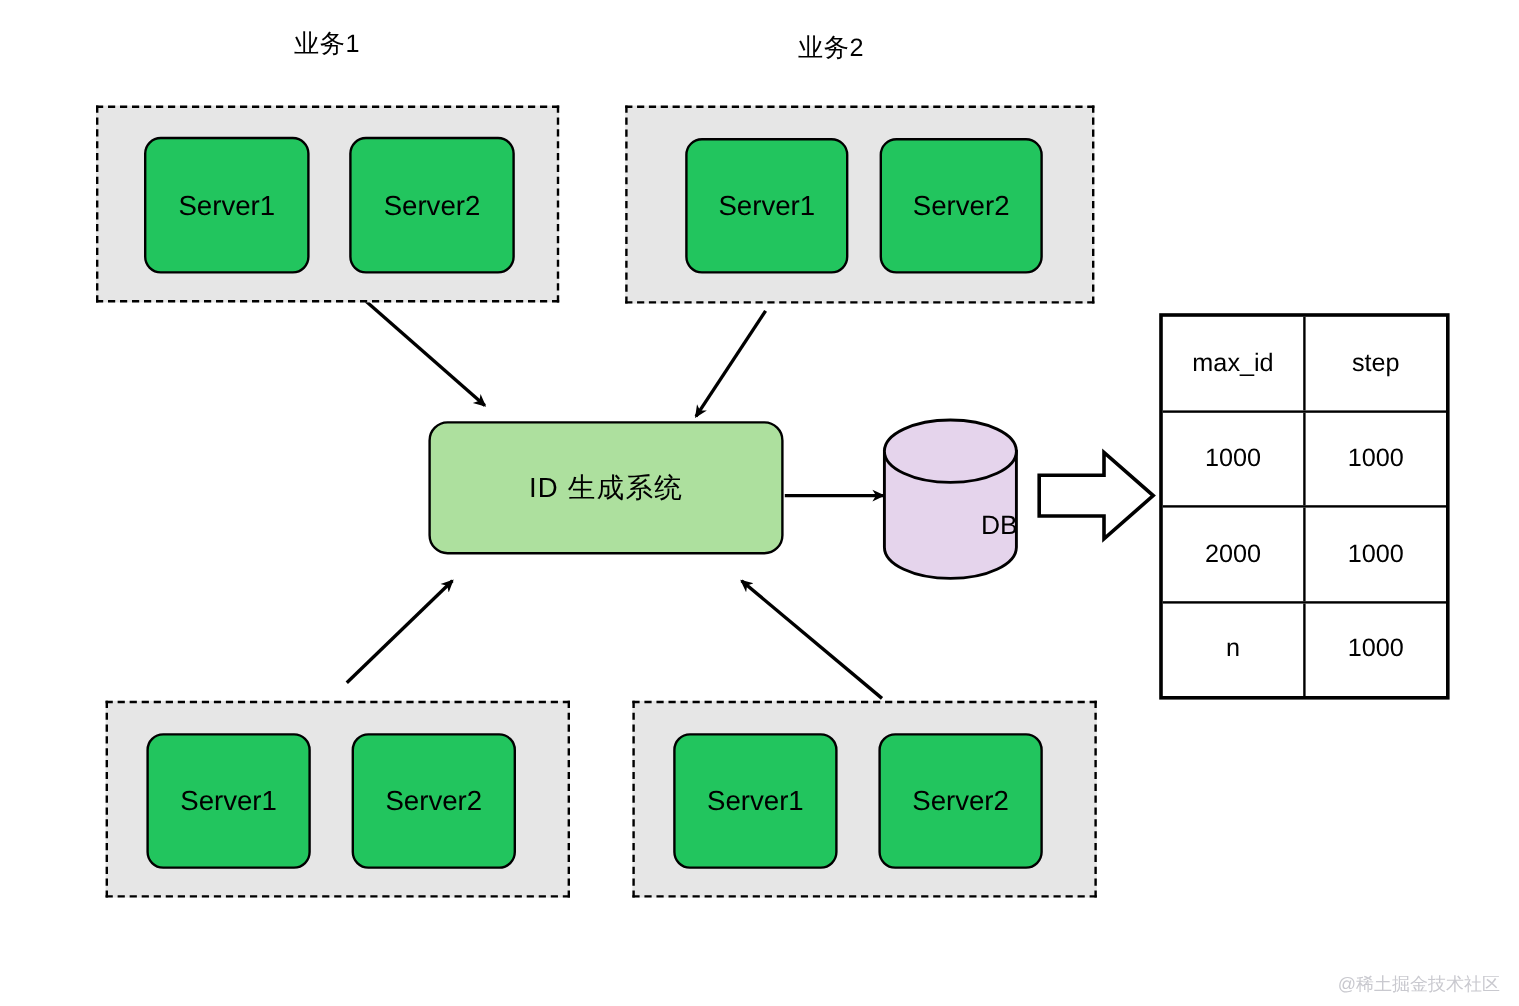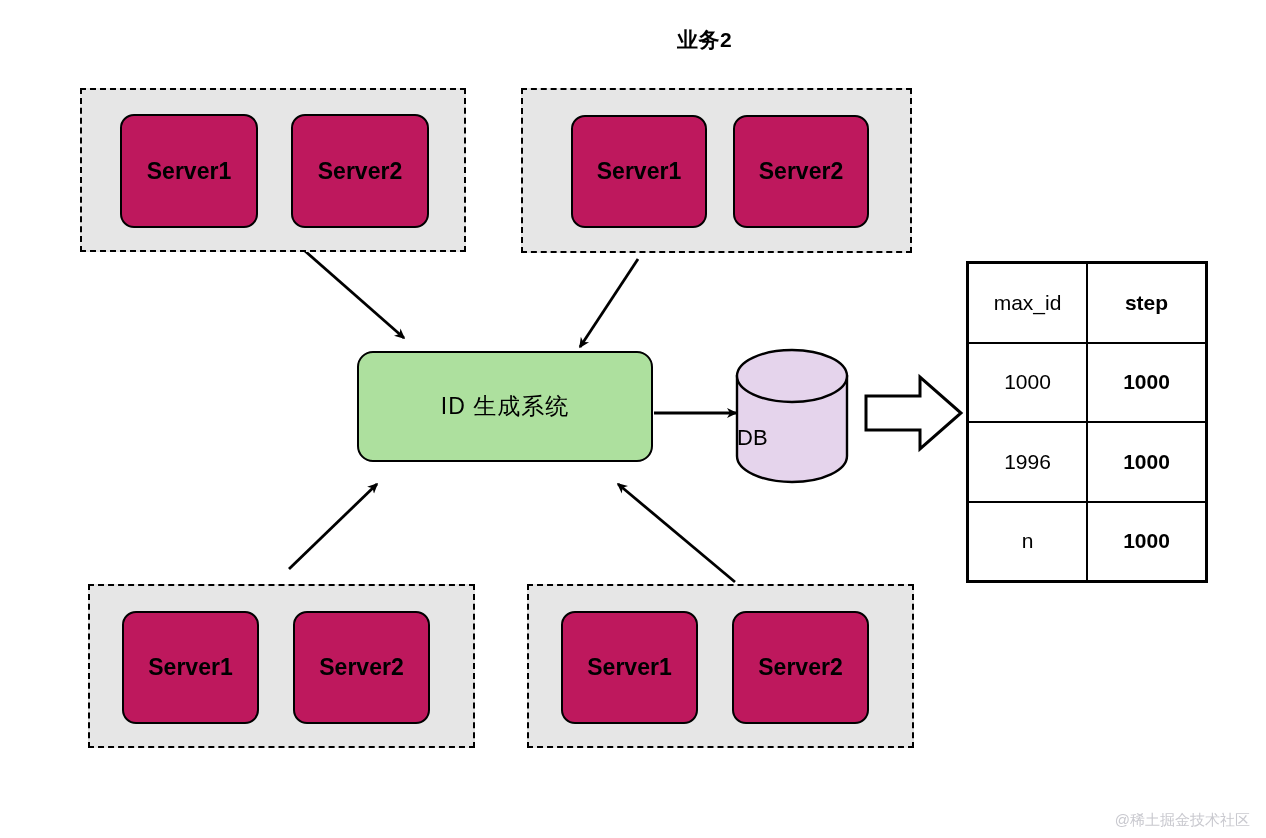--- a/index.html
+++ b/index.html
@@ -37,30 +37,29 @@
   .group-label {
     position: absolute;
     font-size: 21px;
     color: #000000;
     text-align: center;
     white-space: nowrap;
     letter-spacing: 0.5px;
   }
   .server {
     position: absolute;
-    background: #be185d;
+    background: #22c55e;
     border: 2.2px solid #000000;
     border-radius: 14px;
     box-sizing: border-box;
     display: flex;
     align-items: center;
     justify-content: center;
     font-size: 23px;
     color: #000000;
-    font-weight: bold;
   }
 
   
   .idsys {
     position: absolute;
     left: 357px;
     top: 351px;
     width: 296px;
     height: 111px;
     background: #ade09e;
@@ -72,21 +71,21 @@
     justify-content: center;
     font-size: 23px;
     color: #000000;
     letter-spacing: 1px;
   }
   .db-label {
     position: absolute;
     left: 737px;
     top: 425px;
     width: 111px;
-    text-align: left;
+    text-align: right;
     font-size: 22px;
     color: #000000;
   }
 
   
   .tbl {
     position: absolute;
     left: 966px;
     top: 261px;
     width: 242px;
@@ -106,21 +105,21 @@
   .tbl-cell {
     flex: 1 1 0;
     display: flex;
     align-items: center;
     justify-content: center;
     font-size: 21px;
     color: #000000;
     border-right: 2px solid #000000;
     box-sizing: border-box;
   }
-  .tbl-cell:last-child { border-right: none; font-weight: bold; }
+  .tbl-cell:last-child { border-right: none; }
 
   
   .watermark {
     position: absolute;
     right: 16px;
     bottom: 8px;
     font-size: 15px;
     color: #c9c9cf;
     white-space: nowrap;
   }
@@ -148,26 +147,27 @@
     <line x1="654" y1="413" x2="736" y2="413" stroke="#000000" stroke-width="2.8" marker-end="url(#ah)"></line>
 
     <g>
       <path d="M737,376 L737,456 A55,26 0 0 0 847,456 L847,376 Z" fill="#e5d4ec" stroke="#000000" stroke-width="2.4"></path>
       <ellipse cx="792" cy="376" rx="55" ry="26" fill="#e5d4ec" stroke="#000000" stroke-width="2.4"></ellipse>
     </g>
 
     <path d="M866,396 L920,396 L920,377 L961,413 L920,449 L920,430 L866,430 Z" fill="#ffffff" stroke="#000000" stroke-width="3"></path>
   </svg>
 
+  <div class="group-label" style="left:80px; top:22px; width:385px;">业务1</div>
   <div class="group" style="left:80px; top:88px; width:386px; height:164px;">
     <div class="server" style="left:38px; top:24px; width:138px; height:114px;">Server1</div>
     <div class="server" style="left:209px; top:24px; width:138px; height:114px;">Server2</div>
   </div>
 
-  <div class="group-label" style="left:509px; top:26px; width:391px;font-weight:bold;">业务2</div>
+  <div class="group-label" style="left:497px; top:26px; width:391px;">业务2</div>
   <div class="group" style="left:521px; top:88px; width:391px; height:165px;">
     <div class="server" style="left:48px; top:25px; width:136px; height:113px;">Server1</div>
     <div class="server" style="left:210px; top:25px; width:136px; height:113px;">Server2</div>
   </div>
 
   <div class="group" style="left:88px; top:584px; width:387px; height:164px;">
     <div class="server" style="left:32px; top:25px; width:137px; height:113px;">Server1</div>
     <div class="server" style="left:203px; top:25px; width:137px; height:113px;">Server2</div>
   </div>
 
@@ -183,21 +183,21 @@
   <div class="tbl">
     <div class="tbl-row">
       <div class="tbl-cell">max_id</div>
       <div class="tbl-cell">step</div>
     </div>
     <div class="tbl-row">
       <div class="tbl-cell">1000</div>
       <div class="tbl-cell">1000</div>
     </div>
     <div class="tbl-row">
-      <div class="tbl-cell">1996</div>
+      <div class="tbl-cell">2000</div>
       <div class="tbl-cell">1000</div>
     </div>
     <div class="tbl-row">
       <div class="tbl-cell">n</div>
       <div class="tbl-cell">1000</div>
     </div>
   </div>
 
   <div class="watermark">@稀土掘金技术社区</div>
 

